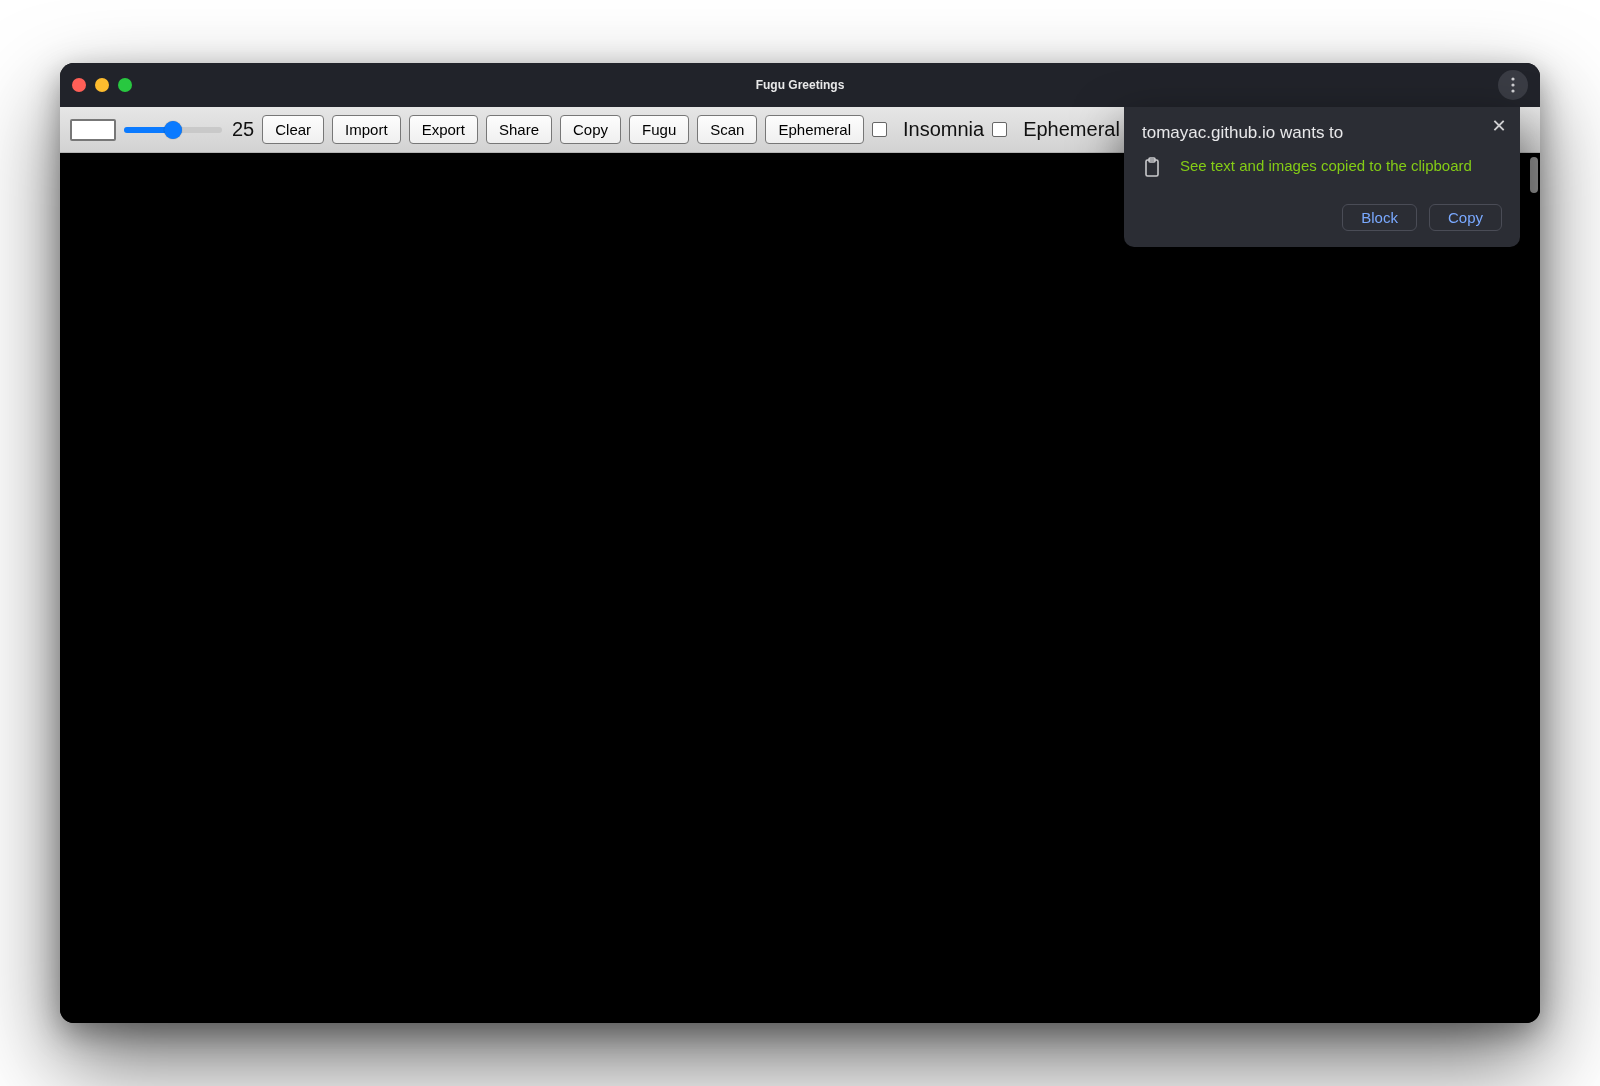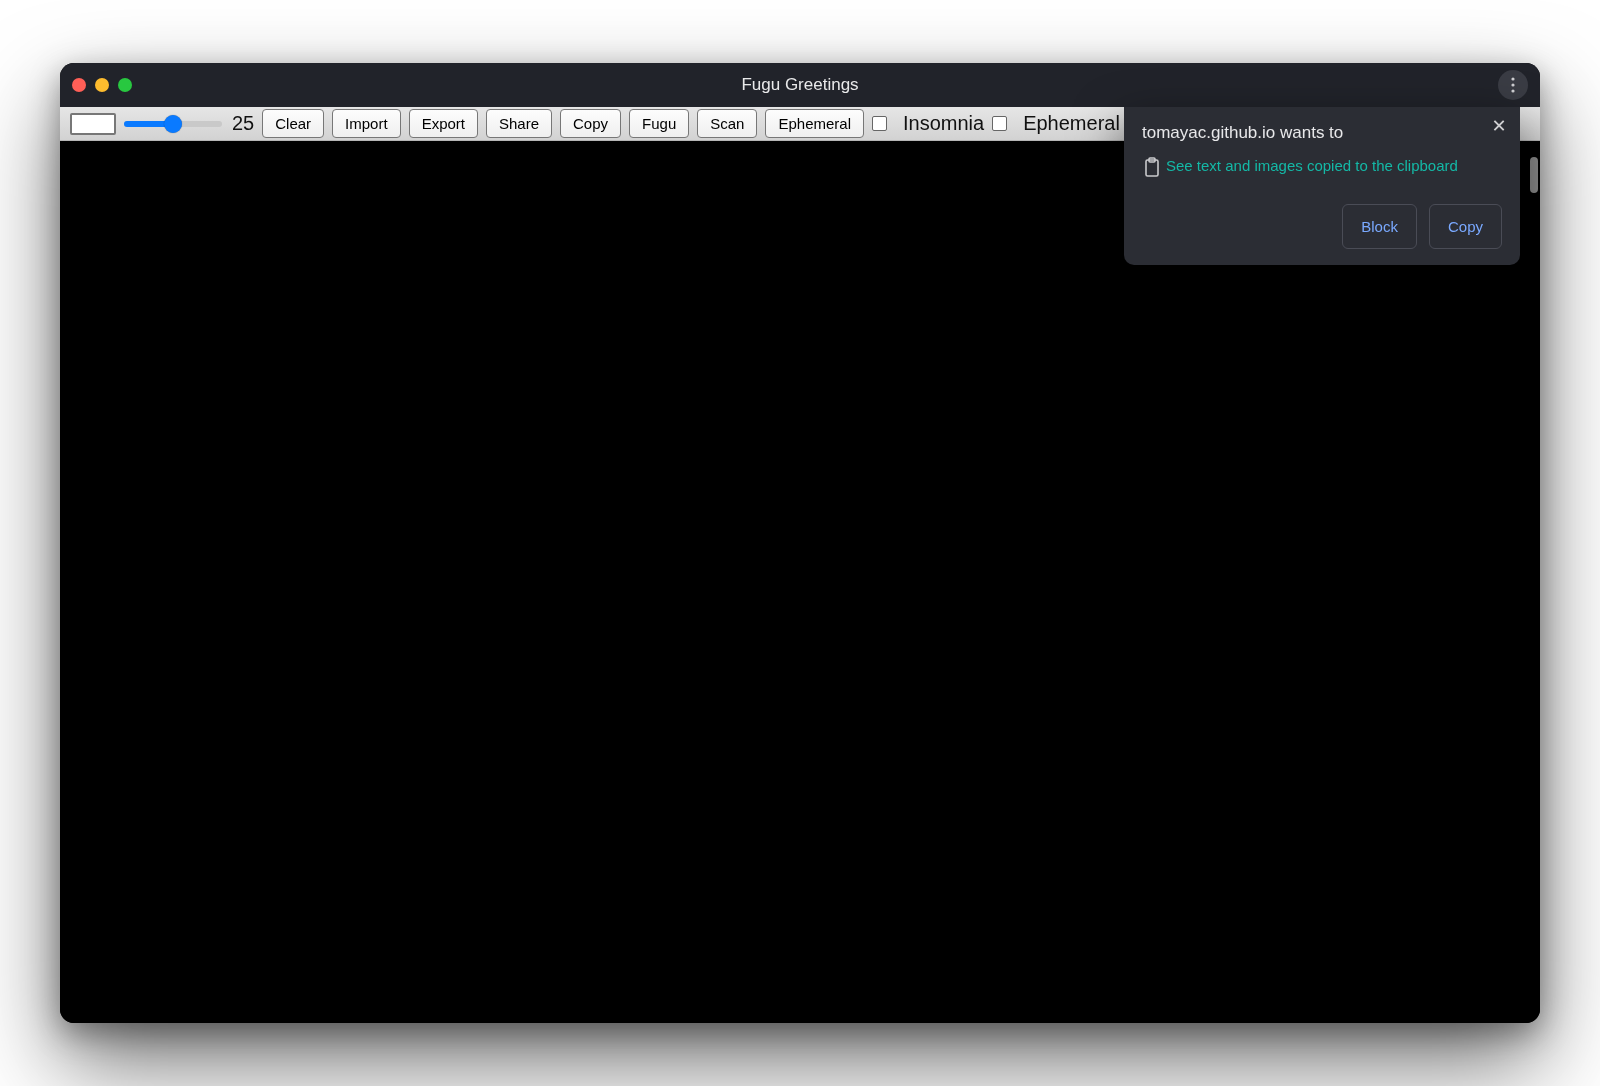--- a/index.html
+++ b/index.html
@@ -44,38 +44,38 @@
     width: 14px; height: 14px; border-radius: 50%;
   }
   .dot.red { background:#ff5f57; }
   .dot.yellow { background:#febc2e; }
   .dot.green { background:#28c840; }
   .title {
     position: absolute;
     left: 0; right: 0;
     text-align: center;
     color: #e9e9ea;
-    font-size: 17px;
-    font-weight: 400;
+    font-size: 12px;
+    font-weight: 700;
     pointer-events: none;
   }
   .menu-dots {
     margin-left: auto;
     width: 30px; height: 30px;
     border-radius: 50%;
     background: #3a3c44;
     display: flex;
     align-items: center;
     justify-content: center;
     cursor: pointer;
   }
   .menu-dots svg { fill:#cfcfd2; }
 
   .toolbar {
-    height: 34px;
+    height: 46px;
     background: linear-gradient(#e6e6e6, #d2d2d2);
     border-bottom: 1px solid #b5b5b5;
     display: flex;
     align-items: center;
     padding: 0 10px;
     gap: 8px;
     font-size: 19px;
     color: #111;
   }
   .color-swatch {
@@ -187,41 +187,41 @@
     font-size: 18px;
     line-height: 18px;
     text-align: center;
   }
   .permission .headline {
     font-size: 17px;
     margin-bottom: 14px;
   }
   .permission .item {
     display: flex;
-    gap: 4px;
+    gap: 18px;
     align-items: flex-start;
     font-size: 15px;
-    color: #14b8a6;
+    color: #84cc16;
   }
   .permission .clipboard-icon svg {
     fill: none;
     stroke: #c9c9cc;
     stroke-width: 1.6;
   }
   .permission .actions {
     display: flex;
     justify-content: flex-end;
     gap: 12px;
     margin-top: 22px;
   }
   .pbtn {
     background: transparent;
     border: 1px solid #4a4c56;
     color: #7aa9ff;
-    padding: 13px 18px;
+    padding: 4px 18px;
     border-radius: 6px;
     font-size: 15px;
     cursor: pointer;
   }
 </style>
 </head>
 <body>
 
 <div class="backdrop">
   <div class="window">

